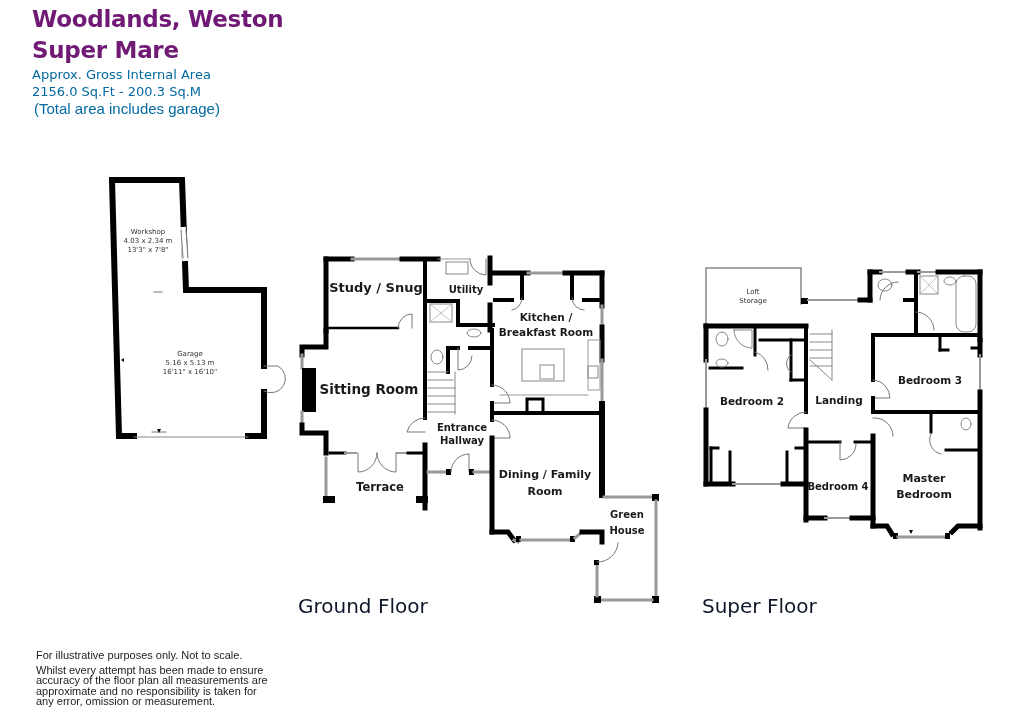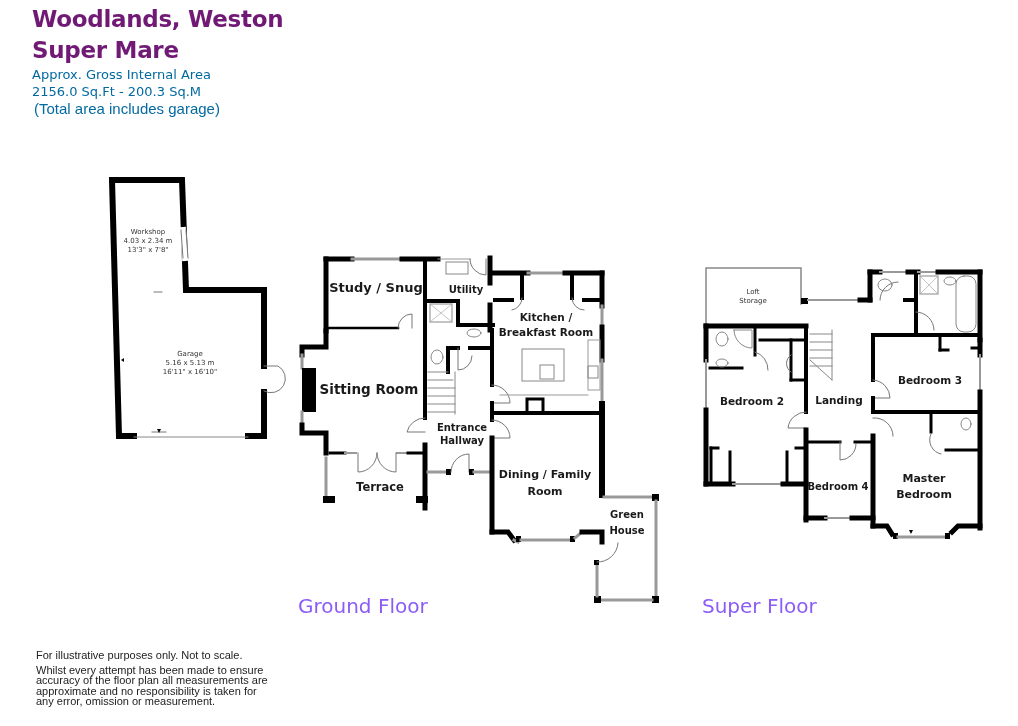--- a/index.html
+++ b/index.html
@@ -2,21 +2,21 @@
 <html><head>
   <meta charset="utf-8">
   <style>
     html, body { margin: 0; padding: 0; background: #ffffff; }
     body { width: 1018px; height: 726px; position: relative; overflow: hidden; font-family: "DejaVu Sans", sans-serif; color: #111; }
     .title { position: absolute; left: 32px; top: 4px; font-family: "DejaVu Sans", sans-serif; font-weight: bold; font-size: 23px; line-height: 31px; color: #701a75; letter-spacing: -0.3px; }
     .area { position: absolute; left: 32px; top: 66px; font-size: 13px; line-height: 17px; color: #0369a1; font-family: "DejaVu Sans", sans-serif; }
     .area .note { font-family: "Liberation Sans", sans-serif; font-size: 15px; margin-left: 2px; }
     .disclaimer { position: absolute; left: 36px; top: 650px; font-size: 11px; line-height: 10.5px; color: #222; font-family: Liberation Sans, sans-serif; width: 240px; }
     .disclaimer .d1 { margin-bottom: 4px; display: block; }
-    .floor-label { position: absolute; font-family: "DejaVu Sans", sans-serif; font-size: 20px; color: #8b5cf6; }
+    .floor-label { position: absolute; font-family: "DejaVu Sans", sans-serif; font-size: 20px; color: #0f172a; }
     svg.plan { position: absolute; left: 0; top: 0; }
     .room { font-family: "DejaVu Sans", sans-serif; font-weight: bold; fill: #1a1a1a; }
     .room-small { font-family: "DejaVu Sans", sans-serif; fill: #333; }
   </style>
 </head>
 <body>
 
 <div class="title">
   <div>Woodlands, Weston</div>
   <div>Super Mare</div>

